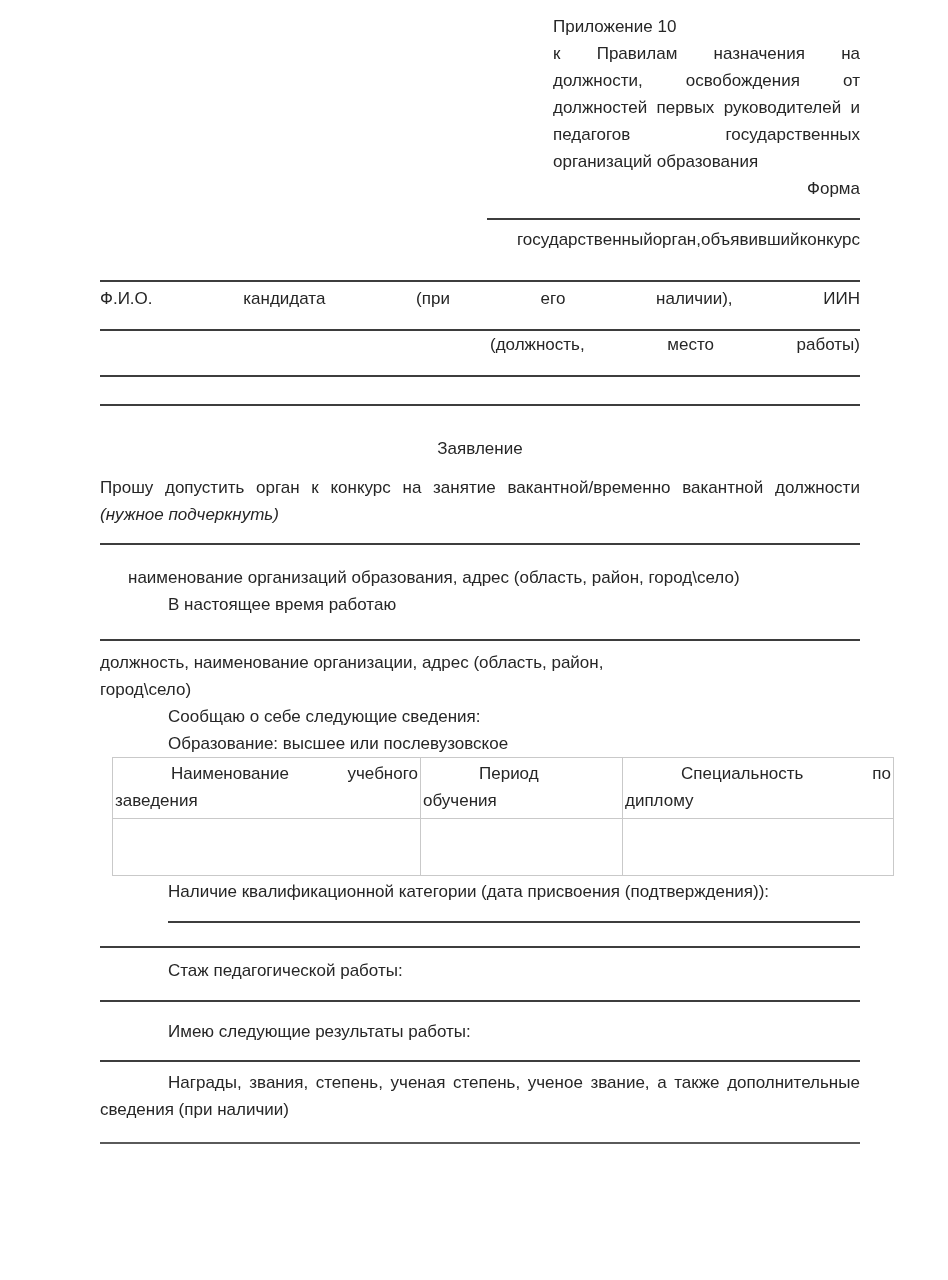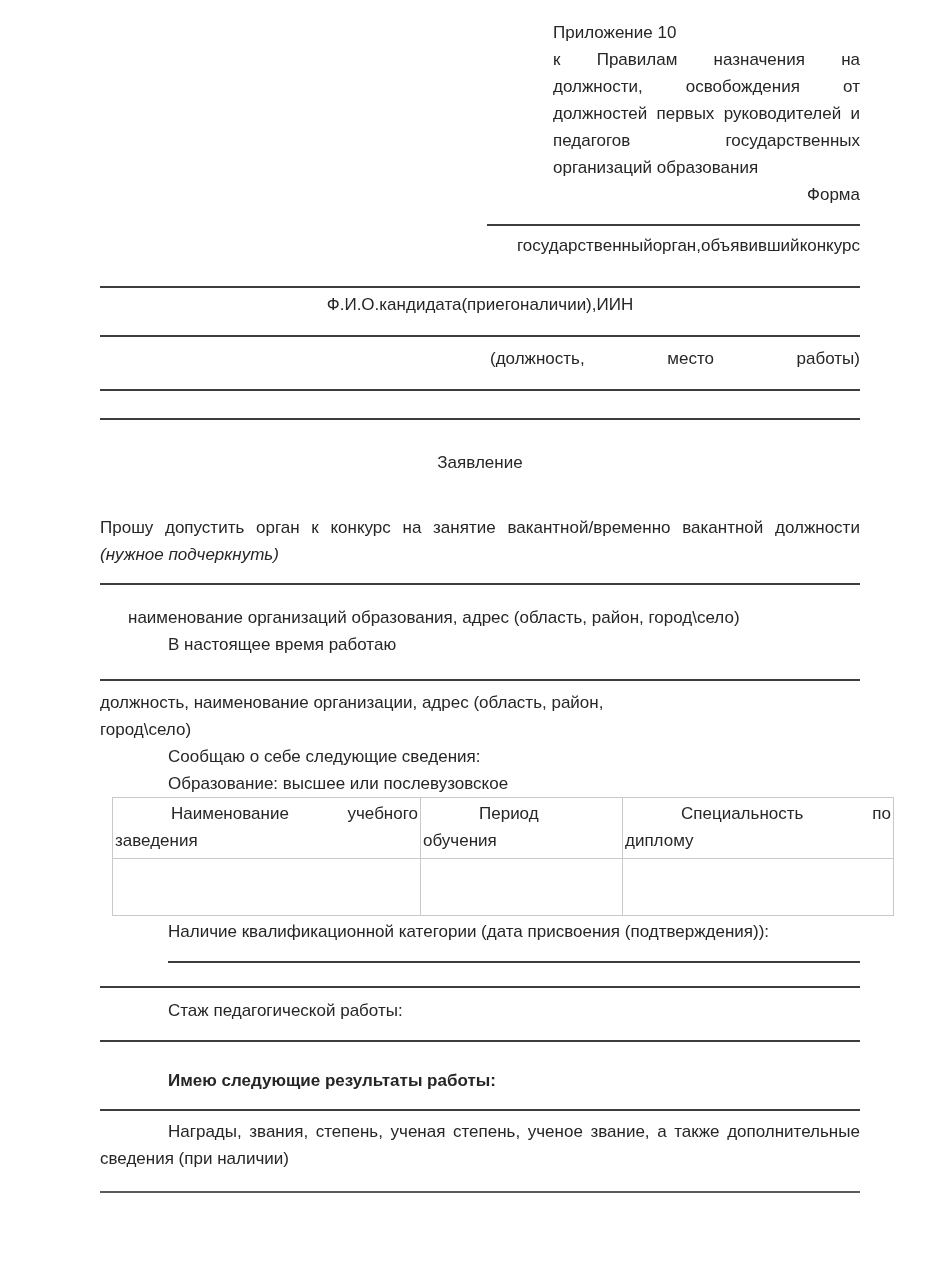--- a/index.html
+++ b/index.html
@@ -13,52 +13,52 @@
     overflow:hidden;
   }
   .content{position:absolute;left:100px;top:0;width:760px;}
   .ln{line-height:27px;}
   
   .jrow{display:flex;justify-content:space-between;line-height:27px;}
   
   .hr{height:0;border-top:2px solid #3d3d3d;}
   .hr-light{border-top-color:#5a5a5a;}
   
-  .hdr-block{margin-left:453px;width:307px;padding-top:19px;}
+  .hdr-block{margin-left:453px;width:307px;padding-top:13px;}
   .form-row{text-align:right;}
   
   .sign-line{margin-top:16px;margin-left:387px;width:373px;}
   .sign-caption{margin-top:6px;margin-left:387px;width:373px;justify-content:flex-end;}
-  .fio-row{margin-top:3px;justify-content:center;}
+  .fio-row{margin-top:3px;}
   .hr-2{margin-top:17px;}
-  .pos-row{margin-top:8px;margin-left:390px;width:370px;}
+  .pos-row{margin-top:0;margin-left:390px;width:370px;}
   .hr-3{margin-top:17px;}
   .hr-4{margin-top:27px;}
   .addr-caption{margin-top:6px;text-align:center;}
   .app-title{margin-top:29px;text-align:center;}
-  .req-row{margin-top:38px;}
+  .req-row{margin-top:12px;}
   .req-note{font-style:italic;}
   .hr-5{margin-top:15px;}
   .org-caption{margin-top:19px;padding-left:28px;}
   .tabbed{padding-left:68px;}
   .hr-6{margin-top:21px;}
   .work-cap-1{margin-top:8px;text-align:left;}
   
   .edu-table{margin-top:0;margin-left:12px;width:781px;border-collapse:collapse;table-layout:fixed;}
   .edu-table td{border:1px solid #c9c9c9;vertical-align:top;padding:2px 2px;}
   .edu-table .hdr-cell{height:56px;}
   .edu-table .empty-cell{height:52px;}
   .cell-l1{display:flex;justify-content:space-between;line-height:27px;padding-left:56px;}
   .cell-l2{line-height:27px;}
   .qual-text{margin-top:2px;}
   .ind-hr{margin-top:16px;margin-left:68px;}
   .hr-7{margin-top:23px;}
   .exp-text{margin-top:9px;}
   .hr-8{margin-top:16px;}
-  .res-text{margin-top:25px;font-weight:bold;}
+  .res-text{margin-top:16px;}
   .hr-9{margin-top:15px;}
   .aw-row{margin-top:7px;padding-left:68px;}
   .hr-10{margin-top:19px;}
   .hr-1{margin-top:27px;}
 </style>
 </head>
 <body>
 
 <div class="page">
   <div class="content">

